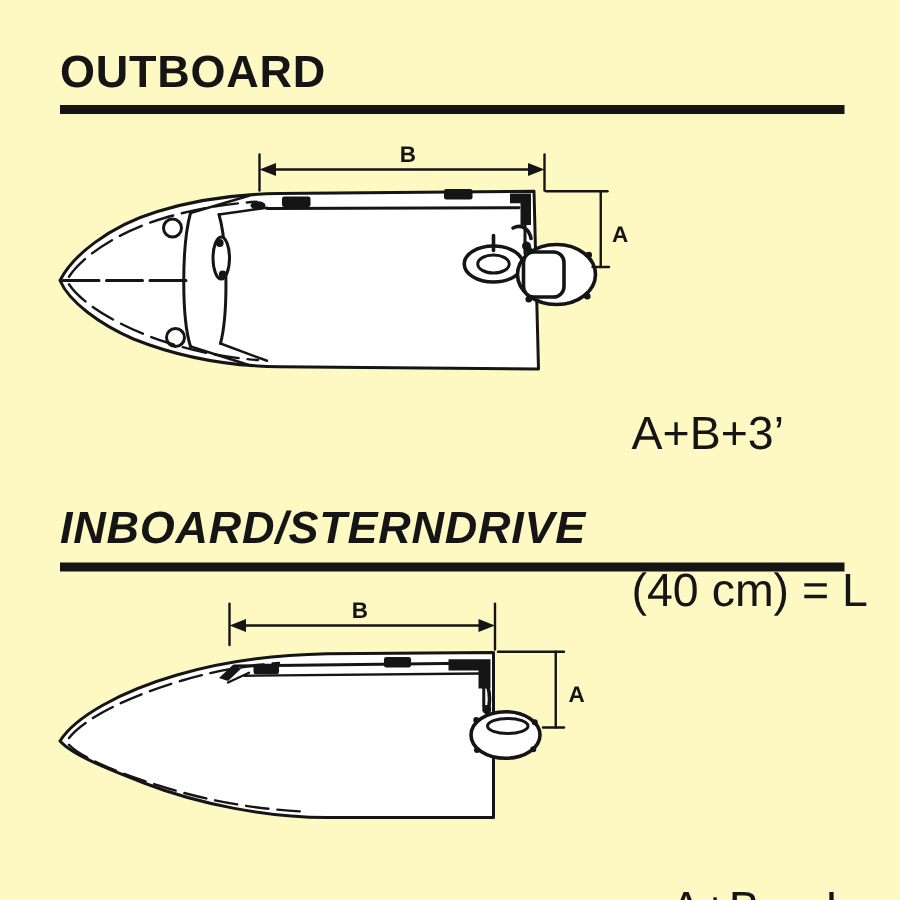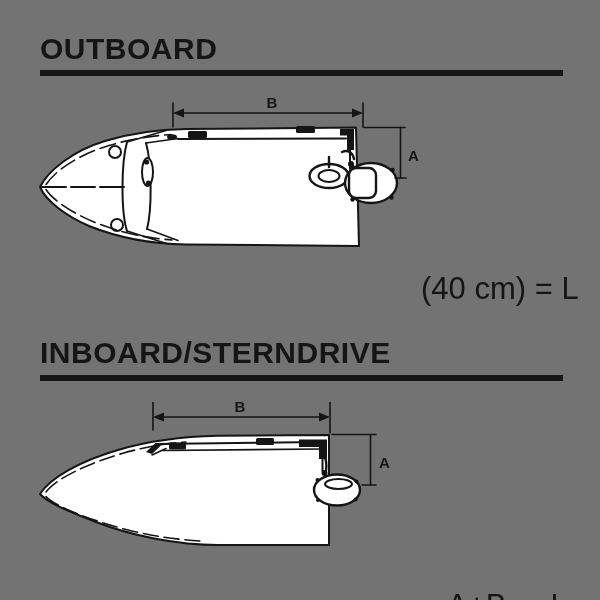--- a/index.html
+++ b/index.html
@@ -1,25 +1,25 @@
 <!DOCTYPE html>
 <html><head>
 <meta charset="utf-8">
 <style>
   html,body{margin:0;padding:0;background:#ffffff;}
   .canvas{
-    position:relative;width:600px;height:600px;background:#737373;
+    position:relative;width:600px;height:600px;background:#fef9c3;
     font-family:"Liberation Sans", sans-serif;overflow:hidden;color:#151515;
   }
   .section-title{
     position:absolute;left:40px;font-size:30px;font-weight:bold;
     letter-spacing:.5px;line-height:1;color:#151515;white-space:nowrap;
   }
   #title-outboard{top:34px;}
-  #title-inboard{top:338px;}
+  #title-inboard{top:338px;font-style:italic;}
   .divider{position:absolute;left:40px;width:523px;height:6px;background:#151515;}
   #divider-outboard{top:70px;}
   #divider-inboard{top:375px;}
   .formula{
     position:absolute;font-size:31px;line-height:35px;color:#151515;
     white-space:pre;letter-spacing:0;
   }
   #formula-outboard{left:421px;top:201px;}
   #formula-inboard{left:447px;top:518px;}
   svg.diagram{position:absolute;}
@@ -105,20 +105,21 @@
 
     <g>
       <path class="ln ln15" d="M 364 127.5 L 405 127.5"></path>
       <path class="ln ln15" d="M 400.5 127.5 L 400.5 178"></path>
       <path class="ln ln15" d="M 395 178 L 406 178"></path>
       <text class="dimlbl" x="408" y="161">A</text>
     </g>
   </svg>
 
   <div class="formula" id="formula-outboard">
+    <span style="display:block">A+B+3’</span>
     <span style="display:block">(40 cm) = L</span>
   </div>
 
   <div class="section-title" id="title-inboard">INBOARD/STERNDRIVE</div>
   <div class="divider" id="divider-inboard"></div>
 
   <svg class="diagram" id="svg-inboard" width="390" height="165" viewBox="25 395 390 165">
 
     <g>
 

